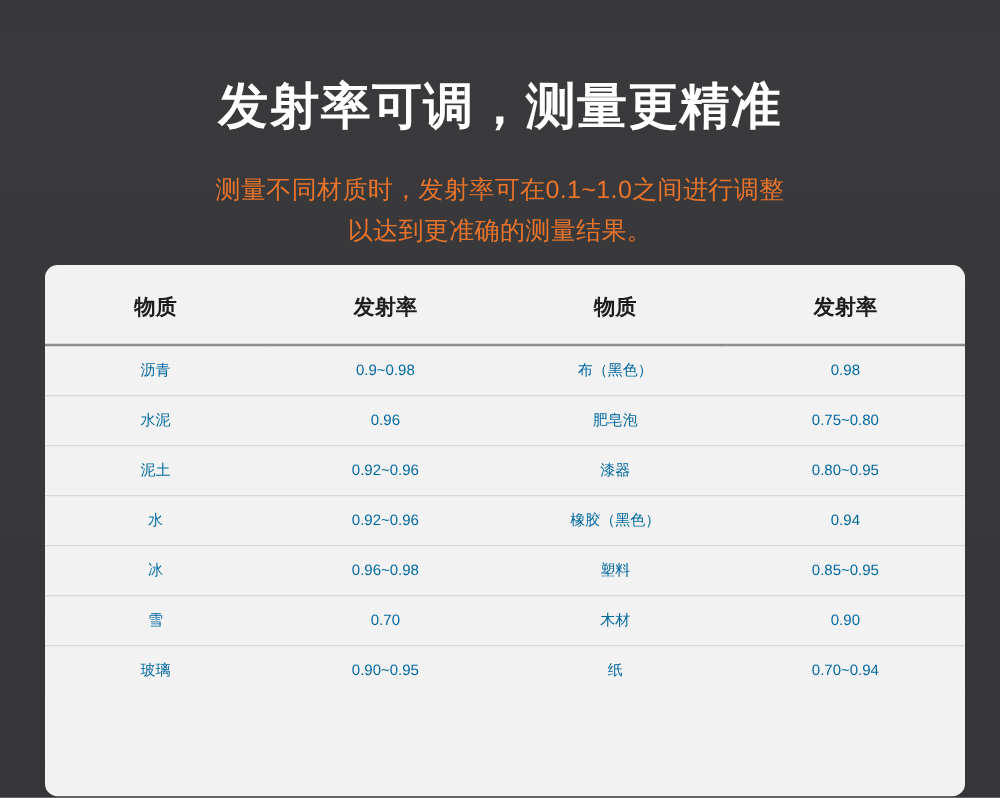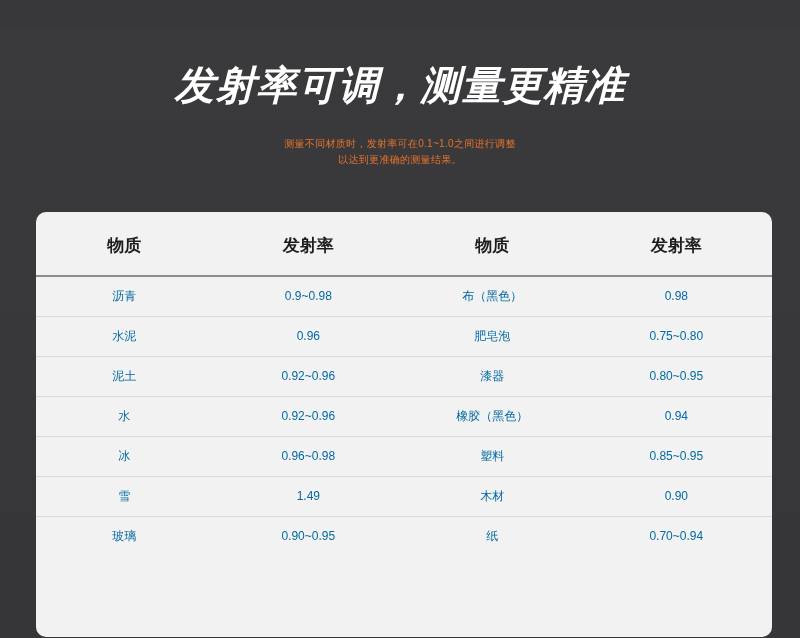--- a/index.html
+++ b/index.html
@@ -23,26 +23,25 @@
     background: linear-gradient(180deg, #3a3a3c 0%, #363638 100%);
   }
   .headline {
     text-align: center;
     font-size: 40px;
     font-weight: bold;
     letter-spacing: 1px;
     color: #ffffff;
     padding-top: 34px;
     line-height: 1.2;
-    font-style: italic;
   }
   .subtitle {
     text-align: center;
     color: #e8732a;
-    font-size: 10px;
+    font-size: 20px;
     line-height: 1.65;
     margin-top: 16px;
     letter-spacing: 0.3px;
   }
   .subtitle div { white-space: nowrap; }
   .card {
     position: absolute;
     left: 36px;
     top: 185px;
     width: 736px;
@@ -136,21 +135,21 @@
           <td>0.94</td>
         </tr>
         <tr>
           <td>冰</td>
           <td>0.96~0.98</td>
           <td>塑料</td>
           <td>0.85~0.95</td>
         </tr>
         <tr>
           <td>雪</td>
-          <td>1.49</td>
+          <td>0.70</td>
           <td>木材</td>
           <td>0.90</td>
         </tr>
         <tr>
           <td>玻璃</td>
           <td>0.90~0.95</td>
           <td>纸</td>
           <td>0.70~0.94</td>
         </tr>
 

